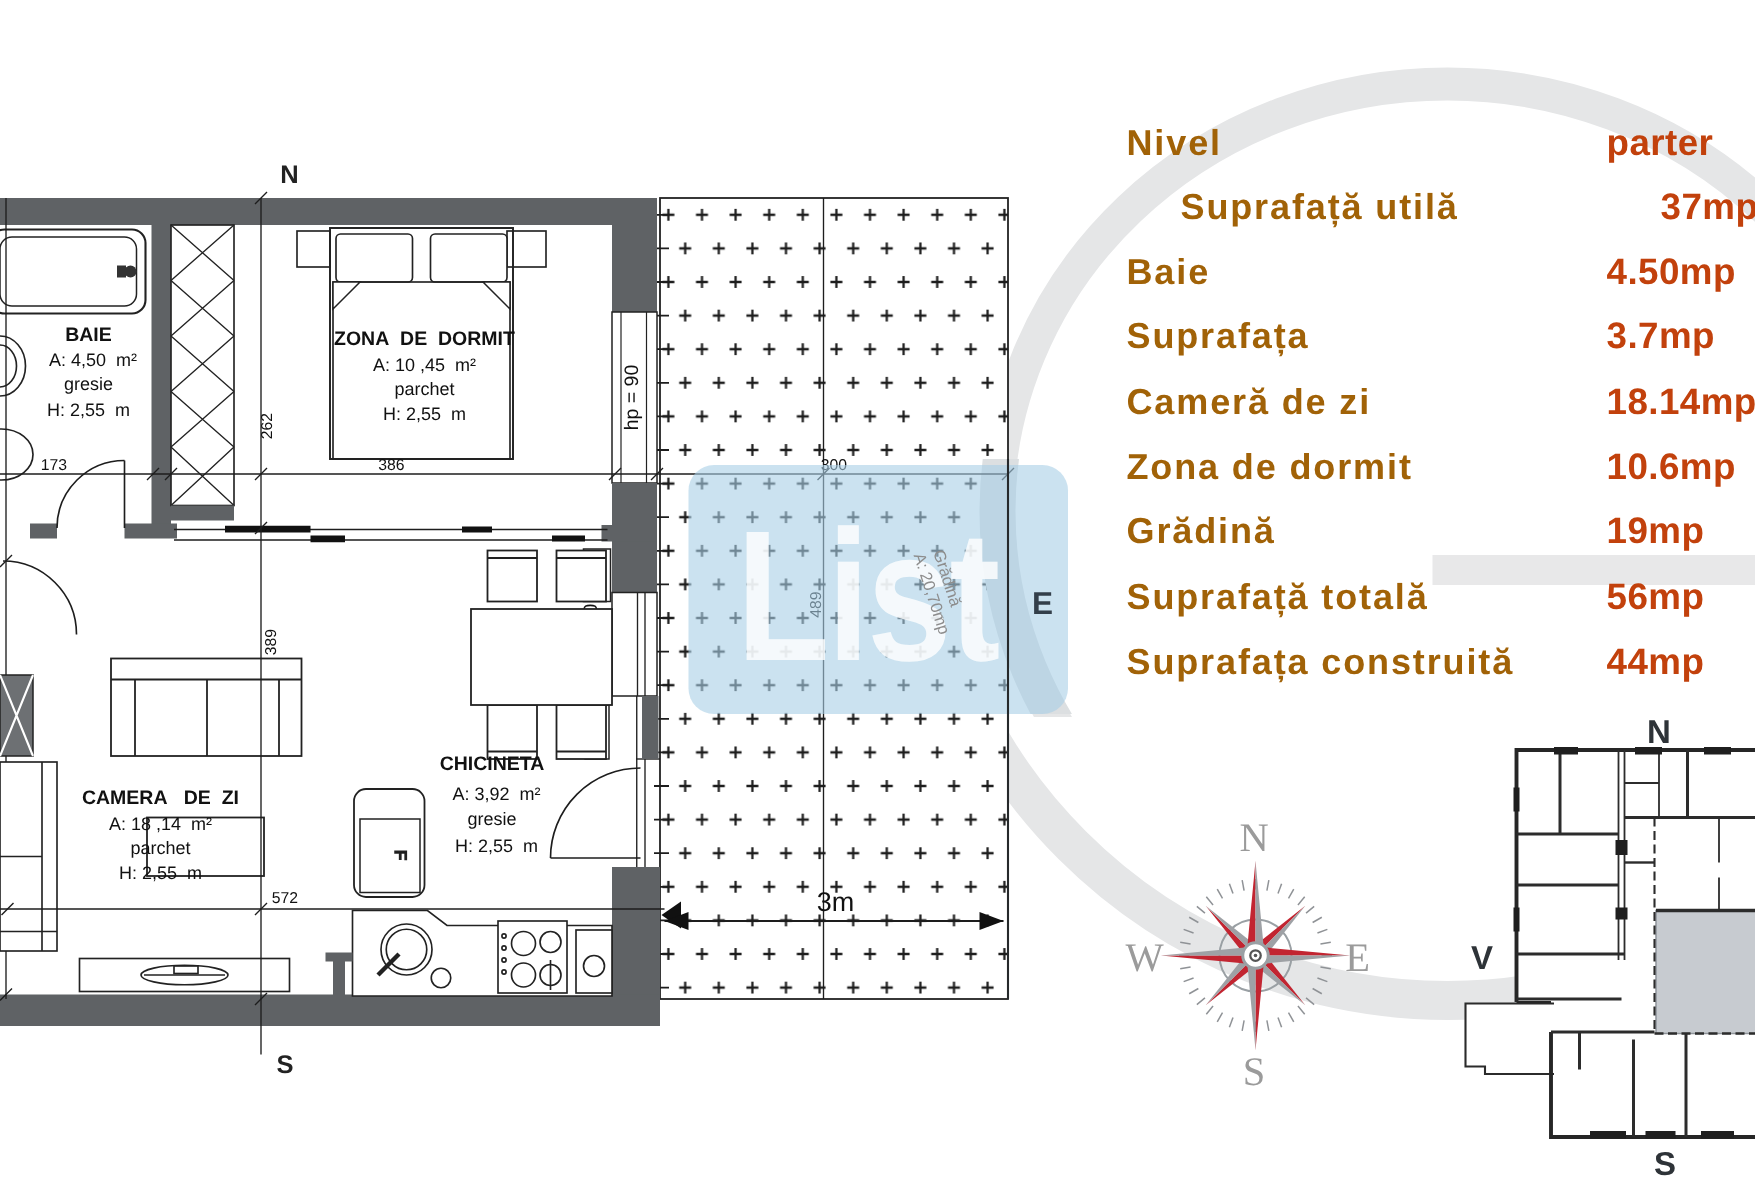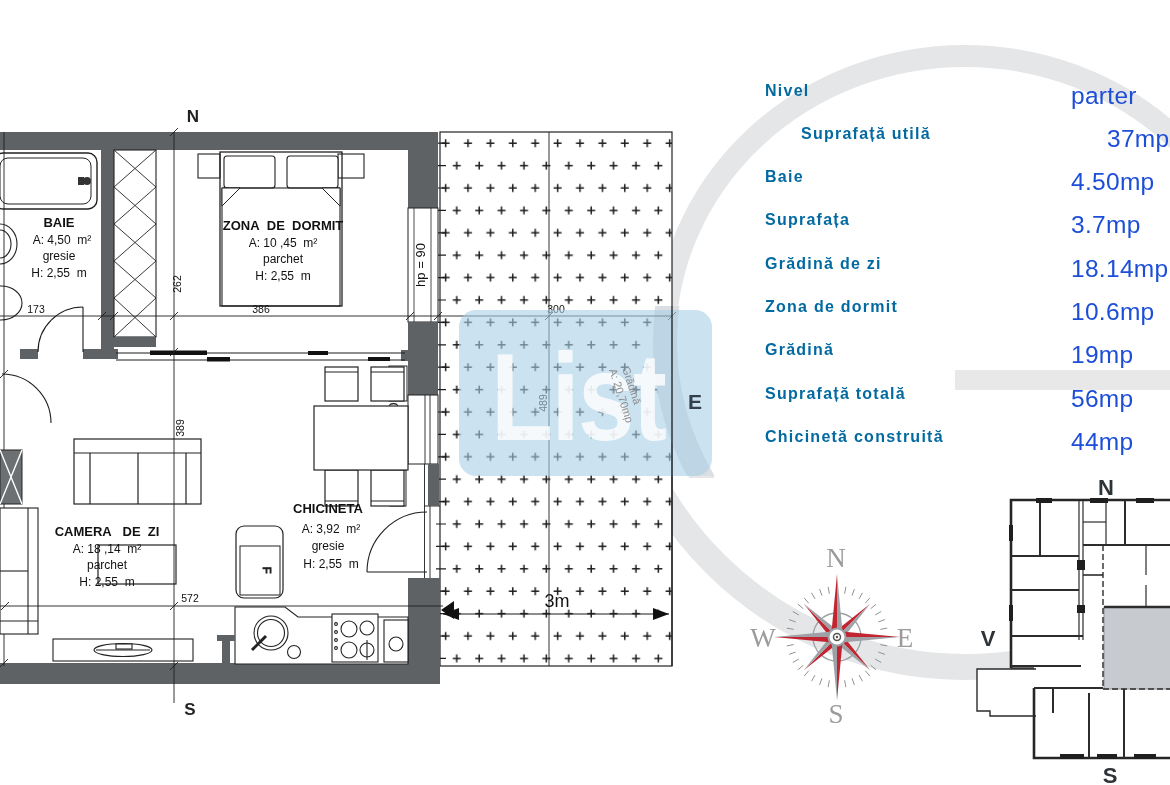--- a/index.html
+++ b/index.html
@@ -1,21 +1,21 @@
 <!DOCTYPE html>
 <html><head>
 <meta charset="utf-8">
 <style>
   html,body{margin:0;padding:0;}
   #canvas{position:relative;width:1170px;height:785px;background:#ffffff;overflow:hidden;
           font-family:"Liberation Sans", sans-serif;}
   svg{position:absolute;left:0;top:0;}
   .row{position:absolute;left:749px;width:420px;height:30px;}
-  .lab{position:absolute;left:16px;top:0;font-weight:bold;color:#0369a1;font-size:16px;letter-spacing:1.25px;}
-  .val{position:absolute;left:322px;top:0;font-weight:400;color:#1d4ed8;font-size:24.5px;letter-spacing:0.3px;}
+  .lab{position:absolute;left:2px;top:0;font-weight:bold;color:#a16207;font-size:24px;letter-spacing:1.25px;}
+  .val{position:absolute;left:322px;top:0;font-weight:700;color:#c2410c;font-size:24.5px;letter-spacing:0.3px;}
 </style>
 </head>
 <body>
 <div id="canvas">
 
 <svg width="1170" height="785" viewBox="0 0 1170 785">
   <defs>
     <clipPath id="clipA">
           <rect x="655" y="0" width="600" height="478"></rect>
         </clipPath>
@@ -320,41 +320,41 @@
       <span class="lab">Baie</span>
       <span class="val">4.50mp</span>
     </div>
 
 <div class="row" style="top:211.4px;">
       <span class="lab">Suprafața</span>
       <span class="val">3.7mp</span>
     </div>
 
 <div class="row" style="top:254.7px;">
-      <span class="lab">Grădină de zi</span>
+      <span class="lab">Cameră de zi</span>
       <span class="val">18.14mp</span>
     </div>
 
 <div class="row" style="top:298px;">
       <span class="lab">Zona de dormit</span>
       <span class="val">10.6mp</span>
     </div>
 
 <div class="row" style="top:341.3px;">
       <span class="lab">Grădină</span>
       <span class="val">19mp</span>
     </div>
 
 <div class="row" style="top:384.6px;">
       <span class="lab">Suprafață totală</span>
       <span class="val">56mp</span>
     </div>
 
 <div class="row" style="top:427.9px;">
-      <span class="lab">Chicinetă construită</span>
+      <span class="lab">Suprafața construită</span>
       <span class="val">44mp</span>
     </div>
 
 <svg id="compass" width="200" height="200" viewBox="0 0 200 200" style="left:737px;top:537px;">
 
   <g stroke="#8f9296" stroke-width="1">
         <line x1="100.0" y1="56.0" x2="100.0" y2="49.0"></line>
         <line x1="107.6" y1="56.7" x2="108.9" y2="49.8"></line>
         <line x1="115.0" y1="58.7" x2="117.4" y2="52.1"></line>
         <line x1="122.0" y1="61.9" x2="125.5" y2="55.8"></line>

